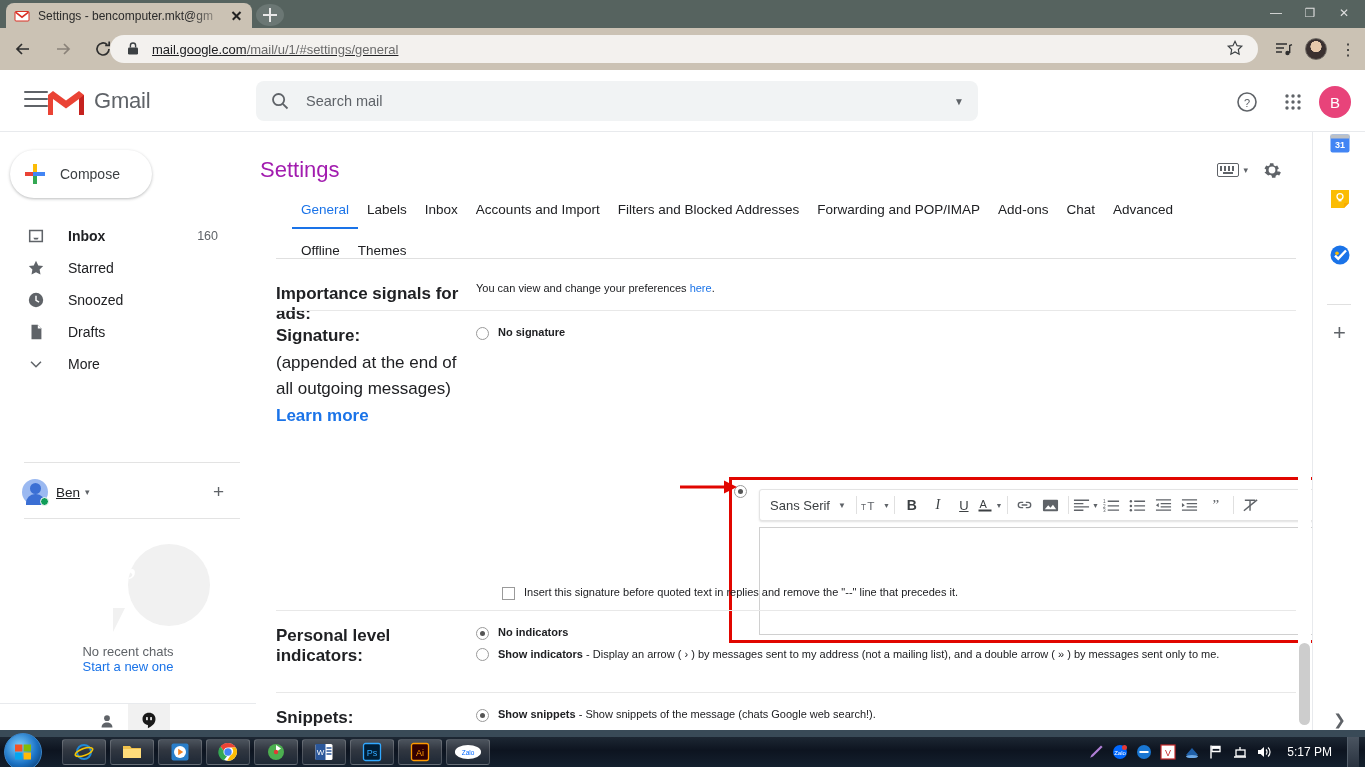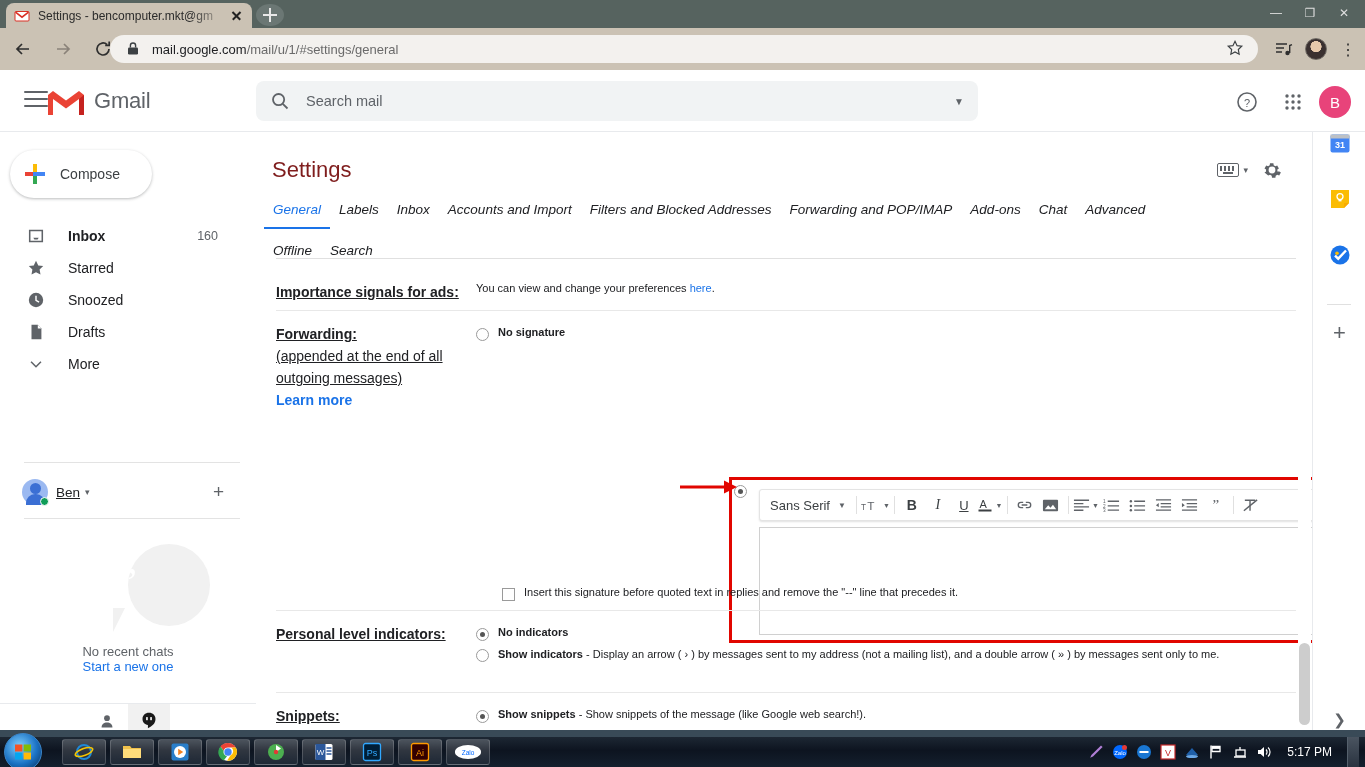--- a/index.html
+++ b/index.html
@@ -44,21 +44,21 @@
   .winbtns { position: absolute; right: 4px; top: 2px; display: flex; gap: 0px; }
   .winbtn { width: 34px; height: 22px; display: flex; align-items: center; justify-content: center; color: #dfdfdf; font-size: 12px; cursor: pointer; }
 
   .toolbar { position: absolute; left: 0; top: 28px; width: 1365px; height: 42px; background: #cbc2b4; display: flex; align-items: center; }
   .navbtn { width: 34px; height: 34px; margin-left: 6px; display: flex; align-items: center; justify-content: center; color: #2e2e2e; cursor: pointer; }
   .omnibox {
     position: absolute; left: 110px; top: 7px; width: 1148px; height: 28px;
     background: #f3f1ee; border-radius: 14px; display: flex; align-items: center; padding: 0 10px;
   }
   .lock { width: 16px; height: 16px; margin: 0 10px 0 6px; position: relative; flex: 0 0 16px; }
-  .url { font-size: 13px; color: #202124; flex: 1 1 auto; }
+  .url { font-size: 13px; color: #202124; flex: 1 1 auto; text-decoration: underline; }
   .url .dim { color: #6a6a6a; }
   .omni-star { width: 20px; height: 20px; margin-right: 2px; cursor: pointer; }
   .tb-right { position: absolute; right: 4px; top: 8px; display: flex; align-items: center; gap: 6px; }
   .tb-ico { width: 26px; height: 26px; display: flex; align-items: center; justify-content: center; cursor: pointer; color: #2f2f2f; }
   .avatar-photo {
     width: 22px; height: 22px; border-radius: 50%;
     background: radial-gradient(circle at 50% 38%, #e7c9ac 0 34%, #3a3030 36% 100%);
     border: 1px solid #6f6a64;
   }
 
@@ -121,45 +121,45 @@
   .quote-bubble .qm { position: absolute; left: 0; top: 18px; width: 82px; text-align: center; font-size: 40px; color: #fff; line-height: 1; font-family: "Liberation Serif", serif; }
   .nochat-txt { font-size: 13px; color: #5f6368; margin-top: 18px; }
   .nochat-link { font-size: 13px; color: #1a73e8; cursor: pointer; }
 
   .chatfoot { position: absolute; left: 0; bottom: 0; width: 256px; height: 34px; border-top: 1px solid #e8eaed; display: flex; align-items: center; justify-content: center; gap: 0px; }
   .chatfoot-btn { width: 42px; height: 34px; display: flex; align-items: center; justify-content: center; cursor: pointer; }
   .chatfoot-btn.sel { background: #f1f1f1; }
 
   
   .settings { position: absolute; left: 256px; top: 62px; width: 1056px; height: 605px; background: #fff; }
-  .settings-title { position: absolute; left: 16px; top: 25px; font-size: 22px; color: #7f1d1d; }
+  .settings-title { position: absolute; left: 4px; top: 25px; font-size: 22px; color: #a21caf; }
   .settings-right-ico { position: absolute; right: 30px; top: 28px; display: flex; align-items: center; gap: 4px; }
   .kbd-ico { width: 22px; height: 14px; border: 1.5px solid #5f6368; border-radius: 2px; position: relative; cursor: pointer; }
   .kbd-ico::before { content: ""; position: absolute; left: 2px; top: 2px; right: 2px; bottom: 5px; background: repeating-linear-gradient(to right, #5f6368 0 2px, transparent 2px 4px); }
   .kbd-ico::after { content: ""; position: absolute; left: 5px; bottom: 2px; right: 5px; height: 2px; background: #5f6368; }
   .mini-caret { font-size: 9px; color: #5f6368; cursor: pointer; }
 
-  .tabs { position: absolute; left: 8px; top: 62px; width: 1020px; font-style: italic; }
+  .tabs { position: absolute; left: 36px; top: 62px; width: 1020px; }
   .tabrow { display: flex; align-items: flex-start; flex-wrap: wrap; }
   .stab { font-size: 13.5px; color: #202124; padding: 8px 9px 10px; cursor: pointer; white-space: nowrap; }
   .stab.active { color: #1a73e8; border-bottom: 2px solid #1a73e8; }
   .tabs-underline { position: absolute; left: 20px; top: 126px; width: 1020px; height: 1px; background: #e0e0e0; }
 
   .srow { position: absolute; left: 20px; width: 1020px; display: flex; }
-  .srow-label { width: 200px; flex: 0 0 200px; font-size: 14px; color: #202124; font-weight: bold; padding-top: 2px; text-decoration: underline; }
+  .srow-label { width: 200px; flex: 0 0 200px; font-size: 17px; color: #202124; font-weight: bold; padding-top: 2px; }
   .srow-label .sub { font-weight: normal; display: block; margin-top: 4px; line-height: 1.55; }
   .srow-label .lnk { color: #1a73e8; cursor: pointer; display: inline-block; margin-top: 3px; }
   .srow-body { flex: 1 1 auto; font-size: 11px; color: #202124; }
   .blue { color: #1a73e8; cursor: pointer; }
   .divider { position: absolute; left: 20px; width: 1020px; height: 1px; background: #e8e8e8; }
 
   .radio { width: 13px; height: 13px; border-radius: 50%; border: 1px solid #9a9a9a; background: #fff; display: inline-block; position: relative; vertical-align: -2px; cursor: pointer; }
   .radio.on::after { content: ""; position: absolute; left: 3px; top: 3px; width: 5px; height: 5px; border-radius: 50%; background: #555; }
   .cbox { width: 13px; height: 13px; border: 1px solid #9a9a9a; background: #fff; display: inline-block; vertical-align: -2px; cursor: pointer; }
-  .opt-line { display: flex; align-items: flex-end; margin-bottom: 5px; }
+  .opt-line { display: flex; align-items: center; margin-bottom: 5px; }
   .opt-line .radio, .opt-line .cbox { margin-right: 9px; margin-top: 2px; flex: 0 0 13px; }
   .opt-text { line-height: 1.5; }
   .b { font-weight: bold; }
 
   
   .sig-redbox { position: absolute; left: 473px; top: 345px; width: 654px; height: 166px; border: 3px solid #e10600; }
   .sig-radio-wrap { position: absolute; left: 478px; top: 350px; }
   .sig-editor { position: absolute; left: 503px; top: 357px; width: 618px; height: 150px; }
   .sig-toolbar {
     width: 618px; height: 32px; background: #fff; border: 1px solid #e4e4e4; border-radius: 3px;
@@ -441,36 +441,36 @@
         <div class="stab">Inbox</div>
         <div class="stab">Accounts and Import</div>
         <div class="stab">Filters and Blocked Addresses</div>
         <div class="stab">Forwarding and POP/IMAP</div>
         <div class="stab">Add-ons</div>
         <div class="stab">Chat</div>
         <div class="stab">Advanced</div>
       </div>
       <div class="tabrow" style="margin-top:6px;">
         <div class="stab">Offline</div>
-        <div class="stab">Search</div>
+        <div class="stab">Themes</div>
       </div>
     </div>
     <div class="tabs-underline"></div>
 
     <div class="srow" style="top:150px;">
       <div class="srow-label">Importance signals for ads:</div>
       <div class="srow-body">
         <span>You can view and change your preferences </span><span class="blue">here</span><span>.</span>
       </div>
     </div>
     <div class="divider" style="top:178px;"></div>
 
     <div class="srow" style="top:192px;">
       <div class="srow-label">
-        <span>Forwarding:</span>
+        <span>Signature:</span>
         <span class="sub">(appended at the end of all outgoing messages)</span>
         <span class="lnk">Learn more</span>
       </div>
       <div class="srow-body">
         <div class="opt-line">
           <span class="radio"></span>
           <span class="opt-text b">No signature</span>
         </div>
       </div>
     </div>
@@ -596,21 +596,21 @@
         </div>
       </div>
     </div>
     <div class="divider" style="top:560px;"></div>
 
     <div class="srow" style="top:574px;">
       <div class="srow-label">Snippets:</div>
       <div class="srow-body">
         <div class="opt-line">
           <span class="radio on"></span>
-          <span class="opt-text"><span class="b">Show snippets</span><span> - Show snippets of the message (like Google web search!).</span></span>
+          <span class="opt-text"><span class="b">Show snippets</span><span> - Show snippets of the message (chats Google web search!).</span></span>
         </div>
         <div class="opt-line">
           <span class="radio"></span>
           <span class="opt-text"><span class="b">No snippets</span><span> - Show subject only.</span></span>
         </div>
       </div>
     </div>
     <div class="divider" style="top:622px;"></div>
 
     <div class="srow" style="top:634px;">

